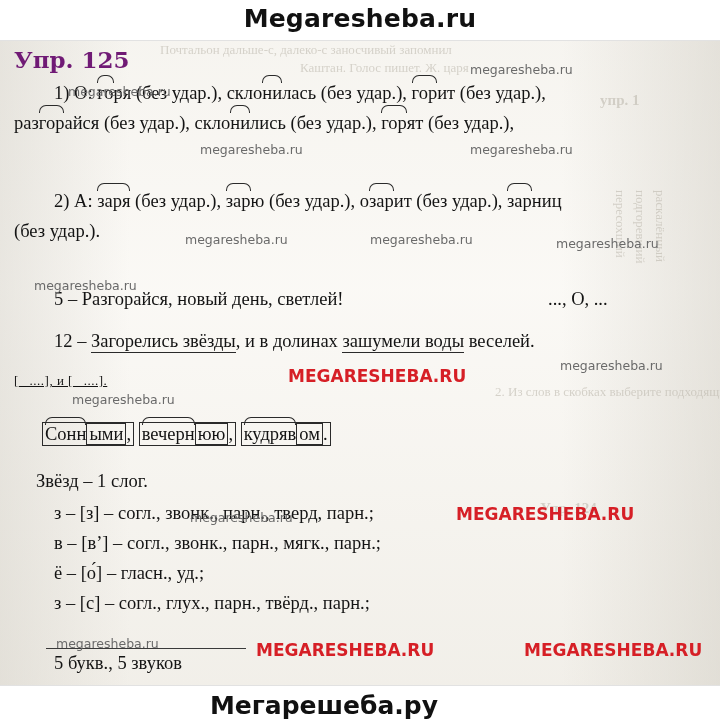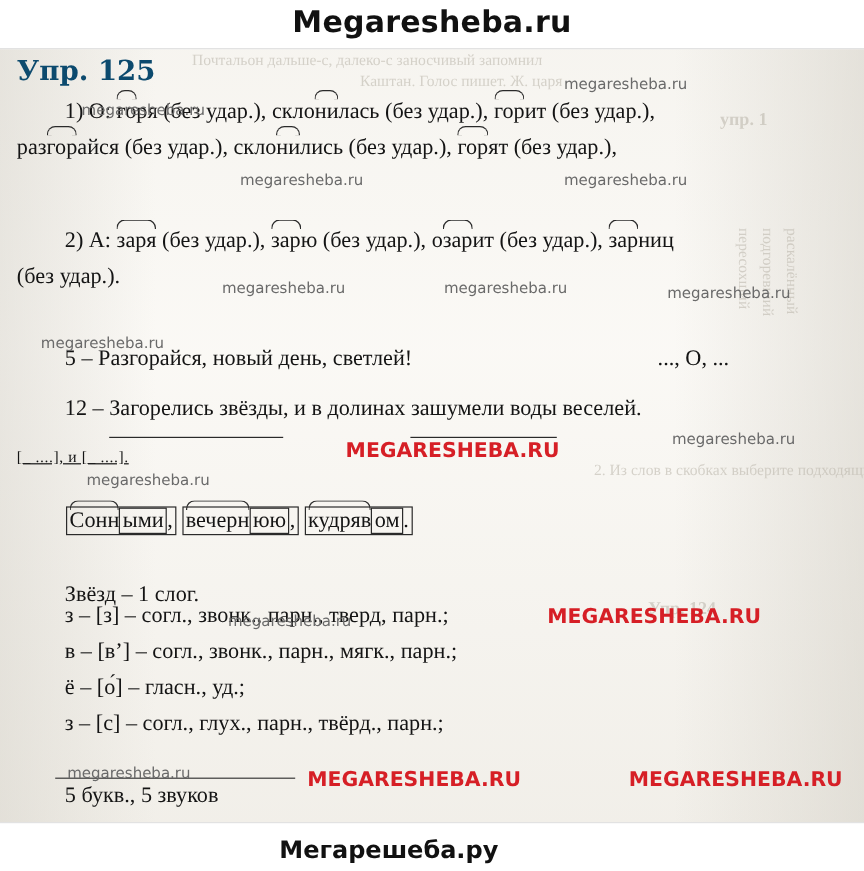--- a/index.html
+++ b/index.html
@@ -33,29 +33,29 @@
     letter-spacing:0.2px;
   }
   .footer-band{
     position:absolute;left:0;bottom:0;width:720px;height:40px;
     background:#ffffff;border-top:1px solid #e2e2e2;
   }
   .site-footer{
     position:absolute;left:0;bottom:6px;width:648px;
     text-align:center;
     font-family:"DejaVu Sans", sans-serif;
-    font-weight:bold;font-size:20px;color:#111;
+    font-weight:bold;font-size:25px;color:#111;
   }
   .content{
     position:absolute;left:0;top:40px;width:720px;height:646px;
   }
   .ex-title{
     position:absolute;left:14px;top:6px;
     font-family:"DejaVu Serif", serif;
-    font-weight:bold;font-size:23px;color:#0c4a6e;
+    font-weight:bold;font-size:23px;color:#701a75;
   }
   .line{
     position:absolute;
     font-size:18.5px;
     line-height:22px;
     white-space:nowrap;
     color:#141414;
   }
   
   .ghost{
@@ -102,21 +102,21 @@
     border-radius:7px 7px 0 0;
   }
   .boxed{
     display:inline-block;
     border:1.3px solid #2a2a2a;
     padding:0 2px;
     line-height:20px;
   }
   .underl{
     border-bottom:1.3px solid #2a2a2a;
-    padding-bottom:13px;
+    padding-bottom:1px;
   }
   .scheme{
     font-size:13px;
     letter-spacing:0.5px;
     text-decoration:underline;
   }
   .sep-line{
     position:absolute;
     border-top:1.2px solid #3a3a3a;
   }
@@ -162,27 +162,27 @@
     <span>Разгорайся, новый день, светлей!</span>
   </div>
   <div class="line" style="left:548px;top:248px;">..., О, ...</div>
 
   <div class="line" style="left:54px;top:290px;">
     <span>12 –</span>
     <span class="underl">Загорелись звёзды</span><span>, и в долинах </span><span class="underl">зашумели воды</span><span> веселей.</span>
   </div>
   <div class="line scheme" style="left:14px;top:330px;">[_ ....], и [_ ....].</div>
 
-  <div class="line" style="left:55px;top:382px;">
+  <div class="line" style="left:42px;top:382px;">
     <span class="boxed"><span class="root">Сонн</span><span class="boxed">ыми</span>,</span>
     <span class="boxed"><span class="root">вечерн</span><span class="boxed">юю</span>,</span>
     <span class="boxed"><span class="root">кудряв</span><span class="boxed">ом</span>.</span>
   </div>
 
-  <div class="line" style="left:54px;top:430px;margin-top:15px;">Звёзд – 1 слог.</div>
+  <div class="line" style="left:36px;top:430px;">Звёзд – 1 слог.</div>
 
   <div class="line" style="left:54px;top:462px;">з – [з] – согл., звонк., парн., тверд, парн.;</div>
   <div class="line" style="left:54px;top:492px;">в – [в’] – согл., звонк., парн., мягк., парн.;</div>
   <div class="line" style="left:54px;top:522px;text-align:right;">ё – [о́] – гласн., уд.;</div>
   <div class="line" style="left:54px;top:552px;">з – [с] – согл., глух., парн., твёрд., парн.;</div>
 
   <div class="sep-line" style="left:46px;top:608px;width:200px;"></div>
   <div class="line" style="left:54px;top:612px;">5 букв., 5 звуков</div>
 
   <div class="wm grey" style="left:470px;top:22px;">megaresheba.ru</div>

